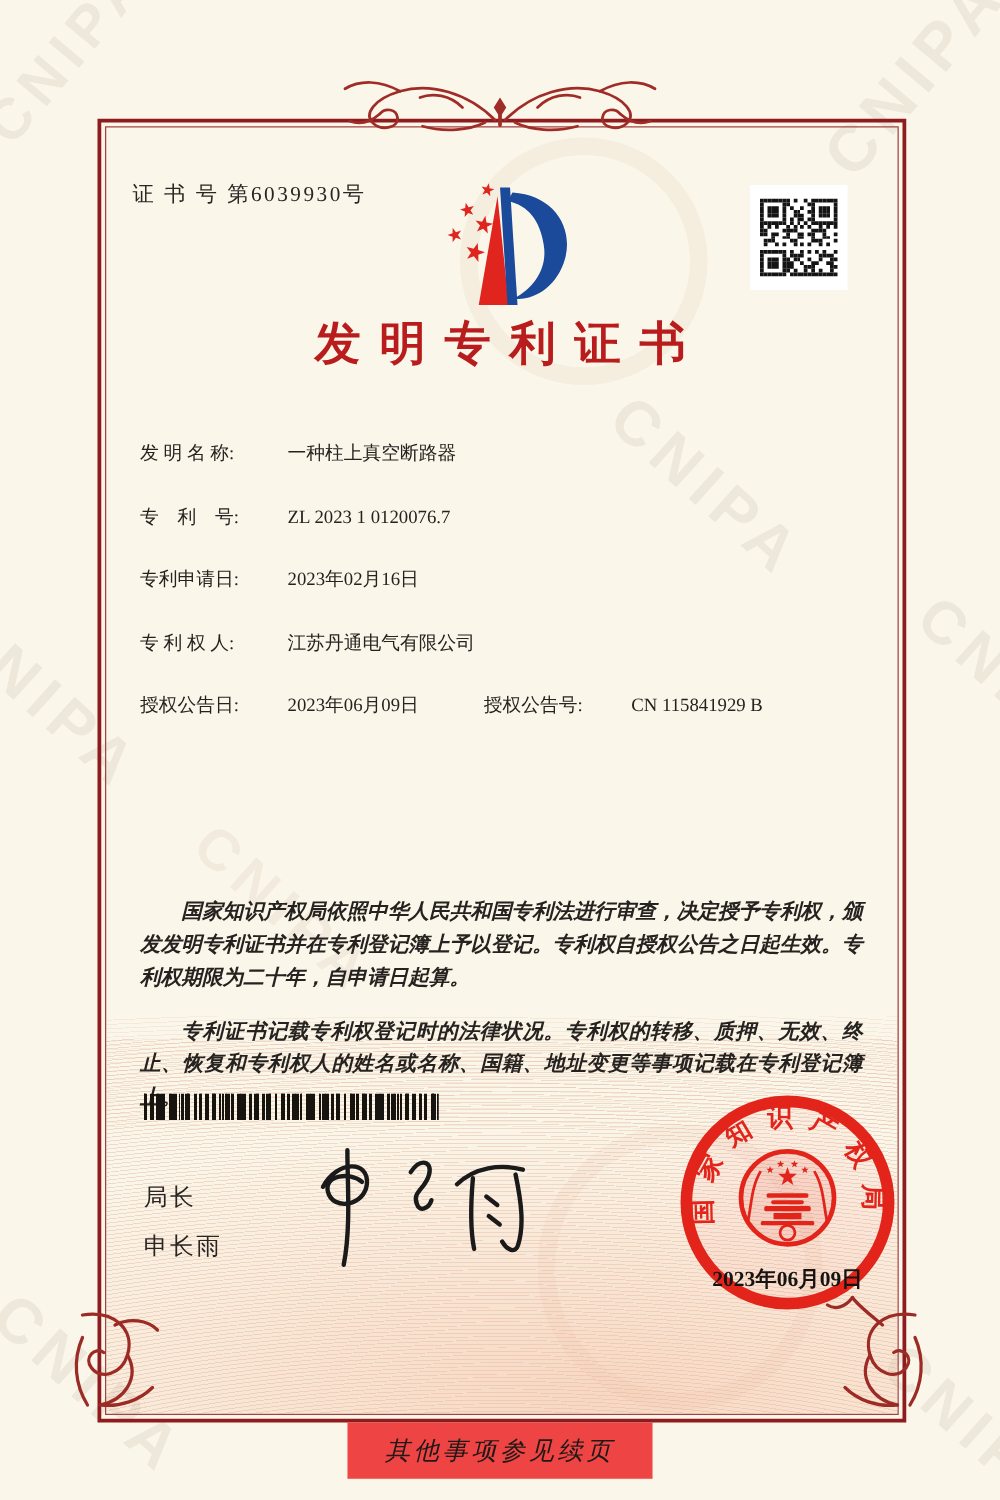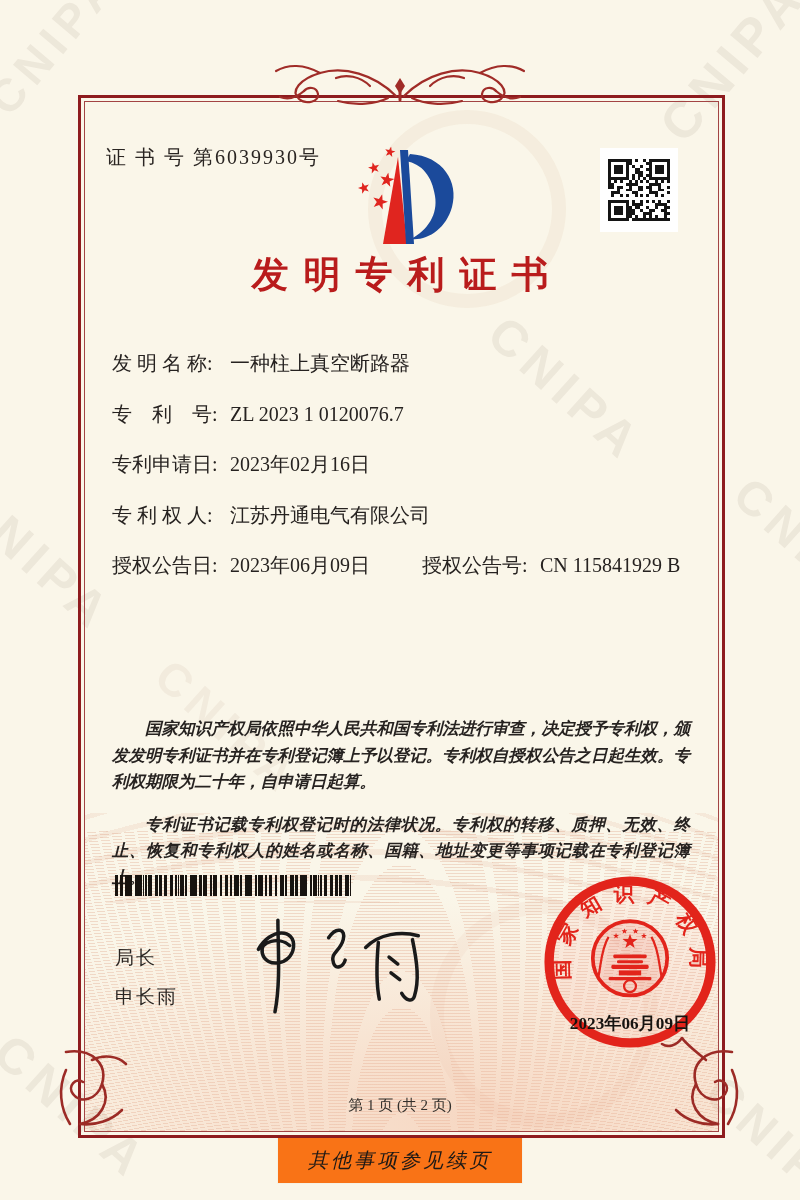--- a/index.html
+++ b/index.html
@@ -21,33 +21,33 @@
      background:
        radial-gradient(120% 95% at 62% 96%, rgba(242,178,148,0.45), rgba(242,178,148,0.12) 55%, rgba(242,178,148,0) 78%),
        repeating-radial-gradient(140% 110% at 50% 165%, rgba(205,115,80,0.22) 0 2px, rgba(205,115,80,0) 2px 8px);}
   .waves2{position:absolute;left:0;right:0;bottom:228px;height:90px;
      background:repeating-radial-gradient(160% 130% at 40% -260%, rgba(205,115,80,0.10) 0 2px, rgba(205,115,80,0) 2px 9px);}
 
   
   .orn{position:absolute;z-index:4;pointer-events:none;}
 
   
-  .cert-no{position:absolute;left:106px;top:144px;font-size:20px;letter-spacing:2px;z-index:5;text-align:right;}
+  .cert-no{position:absolute;left:106px;top:144px;font-size:17px;letter-spacing:2px;z-index:5;text-align:right;}
   .logo{position:absolute;left:340px;top:144px;width:130px;height:112px;z-index:5;}
   .qr-box{position:absolute;left:600px;top:148px;width:78px;height:84px;background:#ffffff;z-index:5;
           display:flex;align-items:center;justify-content:center;}
   .qr-grid{display:grid;grid-template-columns:repeat(21,1fr);grid-template-rows:repeat(21,1fr);width:62px;height:62px;}
   .qm{background:transparent;}
   .qm.on{background:#141414;}
 
   .title{position:absolute;left:0;width:800px;top:250px;text-align:center;font-size:37px;font-weight:bold;
          letter-spacing:15px;color:#b91c1c;z-index:5;text-indent:15px;}
 
   
-  .fields{position:absolute;left:112px;top:352px;width:580px;z-index:5;font-size:20px;color:#262220;}
+  .fields{position:absolute;left:112px;top:352px;width:580px;z-index:5;font-size:15px;color:#262220;}
   .frow{display:flex;margin-bottom:28.5px;line-height:22px;}
   .flabel{flex:0 0 118px;white-space:nowrap;}
   .fvalue{white-space:nowrap;}
   .frow.split{display:flex;}
   .frow.split .pair2{margin-left:52px;display:flex;}
 
   
   .paras{position:absolute;left:112px;top:700px;width:578px;z-index:5;font-size:16.5px;line-height:26.5px;
          font-style:italic;color:#262220;text-align:justify;}
   .paras p{margin:16px 0 11px 0;text-indent:2em;font-weight:bold;}
@@ -62,21 +62,21 @@
   
   .sig-title{position:absolute;left:115px;top:945px;font-size:19px;font-family:"Liberation Sans","DejaVu Sans",sans-serif;z-index:5;letter-spacing:2px;}
   .sig-name{position:absolute;left:115px;top:984px;font-size:19px;font-family:"Liberation Sans","DejaVu Sans",sans-serif;z-index:5;letter-spacing:2px;}
   .autograph{position:absolute;left:235px;top:915px;z-index:5;}
 
   
   .seal{position:absolute;left:537px;top:869px;width:186px;height:186px;z-index:6;}
 
   
   .page-num{position:absolute;left:0;width:800px;top:1096px;text-align:center;font-size:15px;z-index:5;color:#33302c;}
-  .note-box{position:absolute;left:50%;transform:translateX(-50%);top:1138px;background:#f97316;
+  .note-box{position:absolute;left:50%;transform:translateX(-50%);top:1138px;background:#ef4444;
             padding:9px 30px;font-size:20px;font-style:italic;z-index:5;letter-spacing:3px;color:#1d1916;
             box-shadow:0 0 0 1px rgba(0,0,0,0.02);}
 </style>
 </head>
 <body>
 
 <div class="page">
 
   <div class="wm rneg" style="left:-34px;top:14px;font-size:46px;">CNIPA</div>
   <div class="wm rneg" style="left:636px;top:30px;font-size:52px;">CNIPA</div>
@@ -677,16 +677,15 @@
       </g>
       <g stroke="#e2241b" fill="none" stroke-width="2.4">
         <circle cx="0" cy="26" r="6.4"></circle>
         <path d="M-34,16 C-31,2 -31,-14 -23,-27"></path>
         <path d="M34,16 C31,2 31,-14 23,-27"></path>
       </g>
     </g>
     <text x="0" y="72" text-anchor="middle" font-size="18.5" font-weight="600" fill="#161310" font-family="Liberation Serif, serif">2023年06月09日</text>
   </svg>
 
-  <div class="page-num">第 1 页 (共 2 页)</div>
   <div class="note-box">其他事项参见续页</div>
 
 </div>
 
 </body></html>

